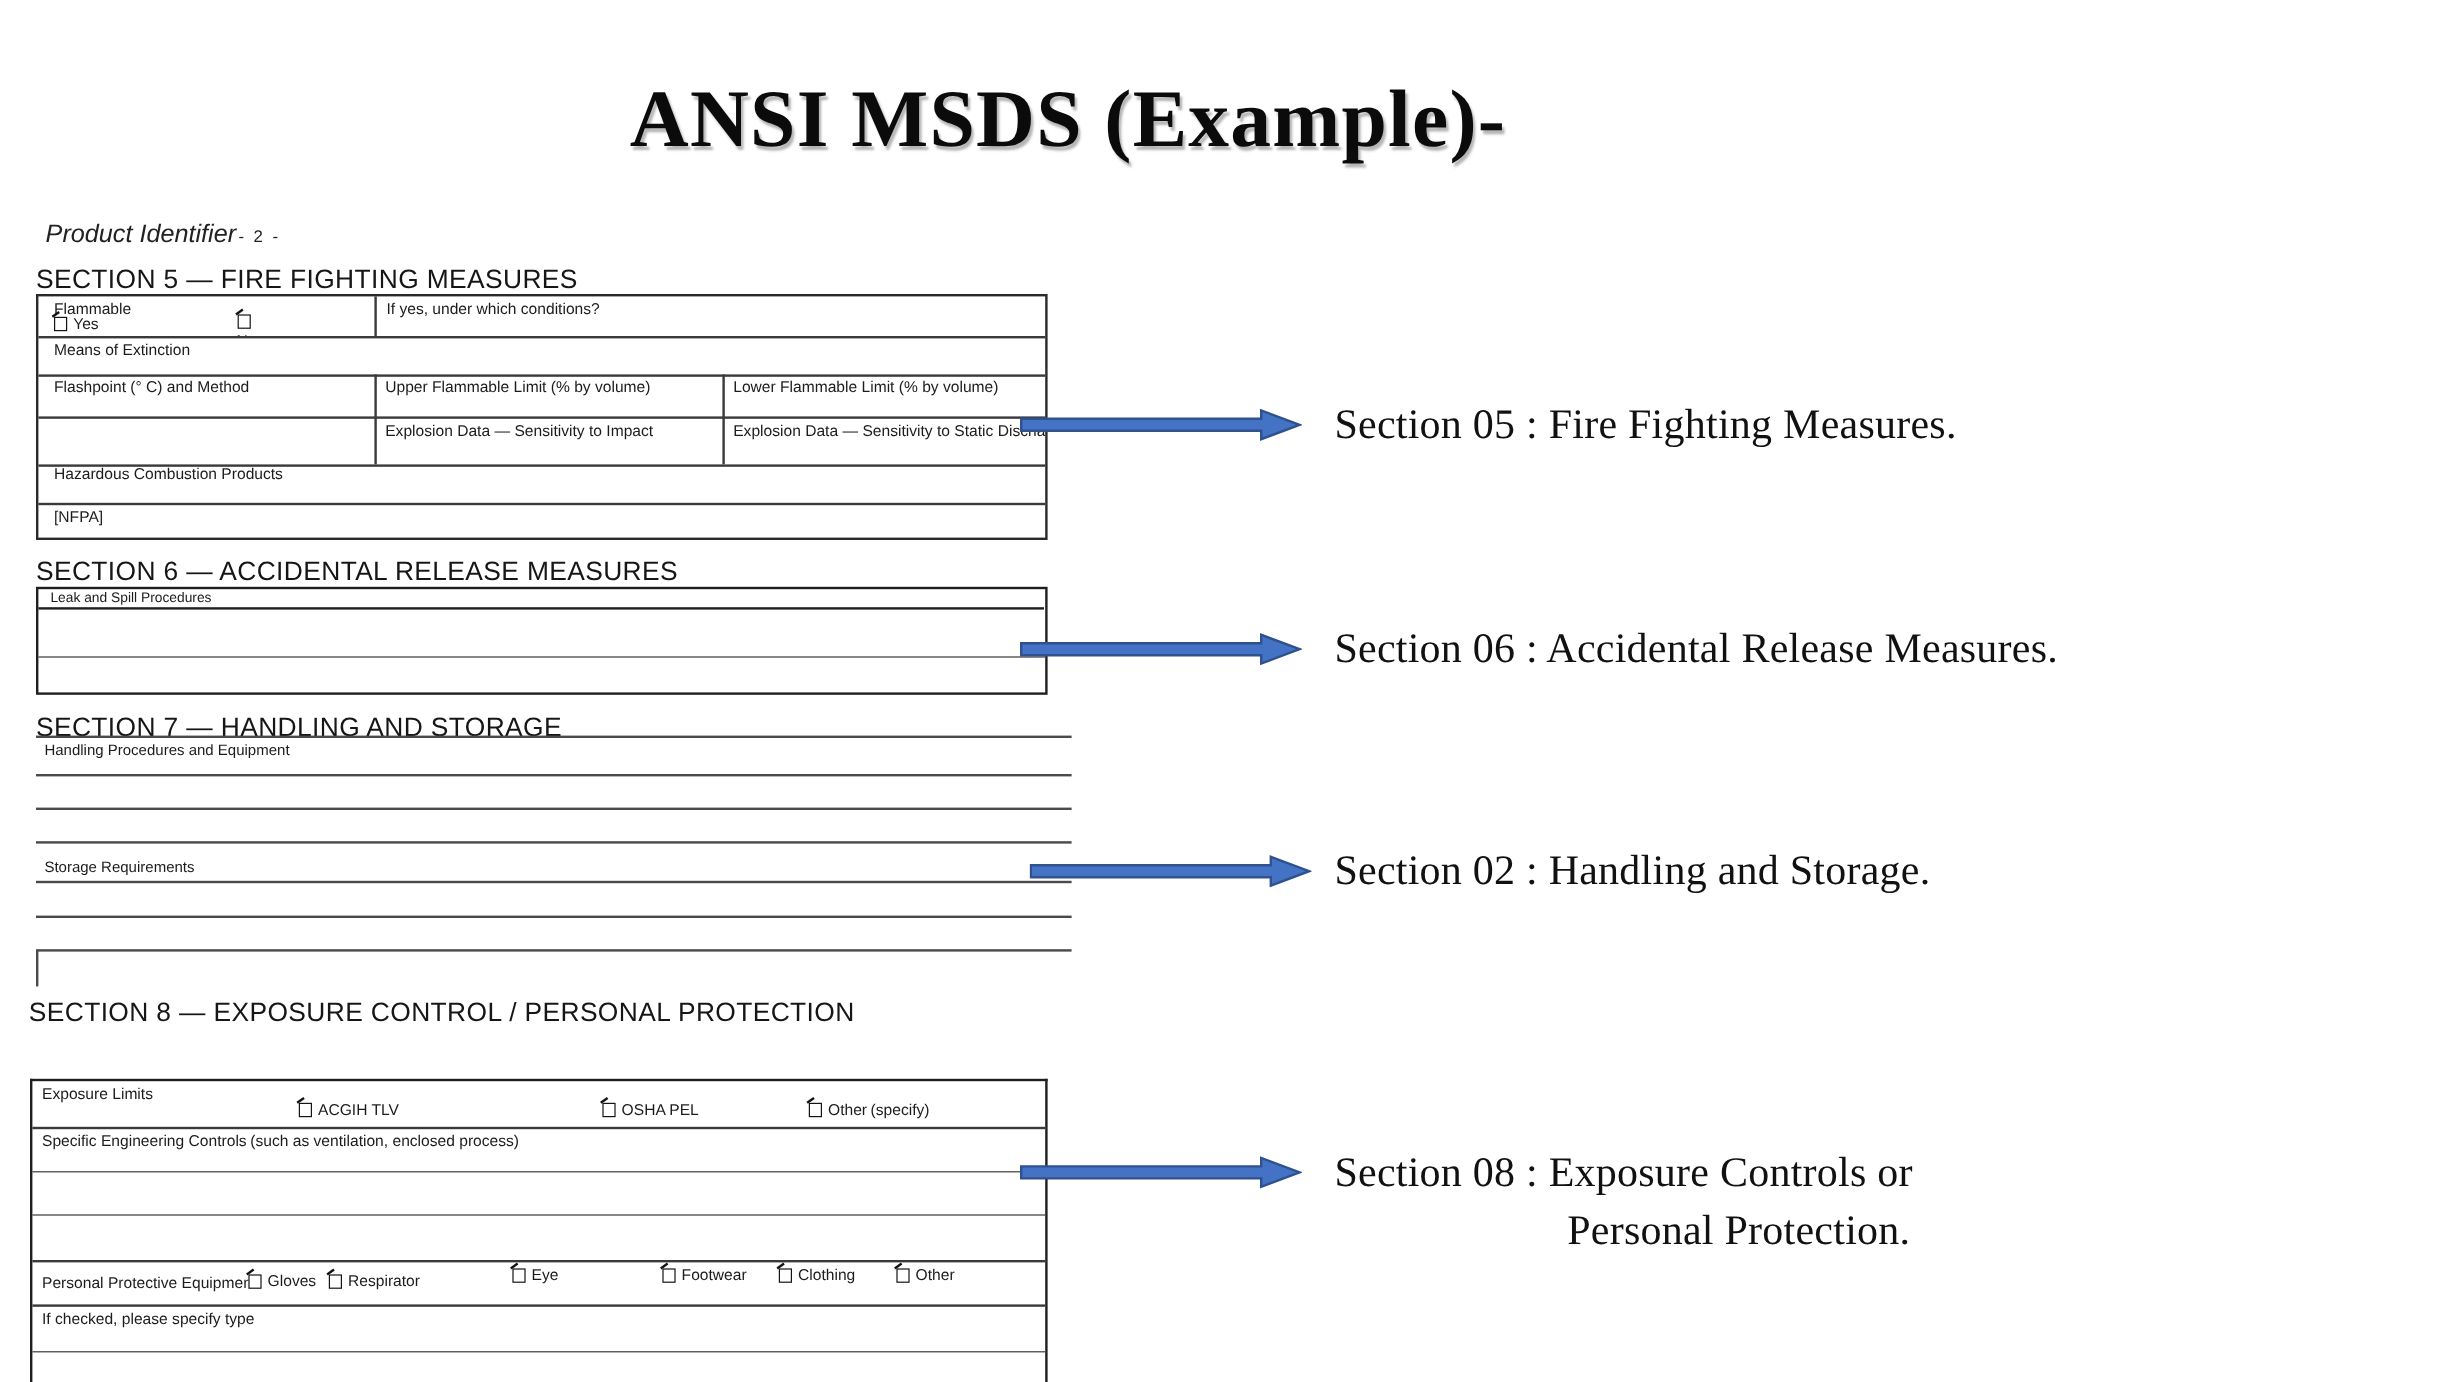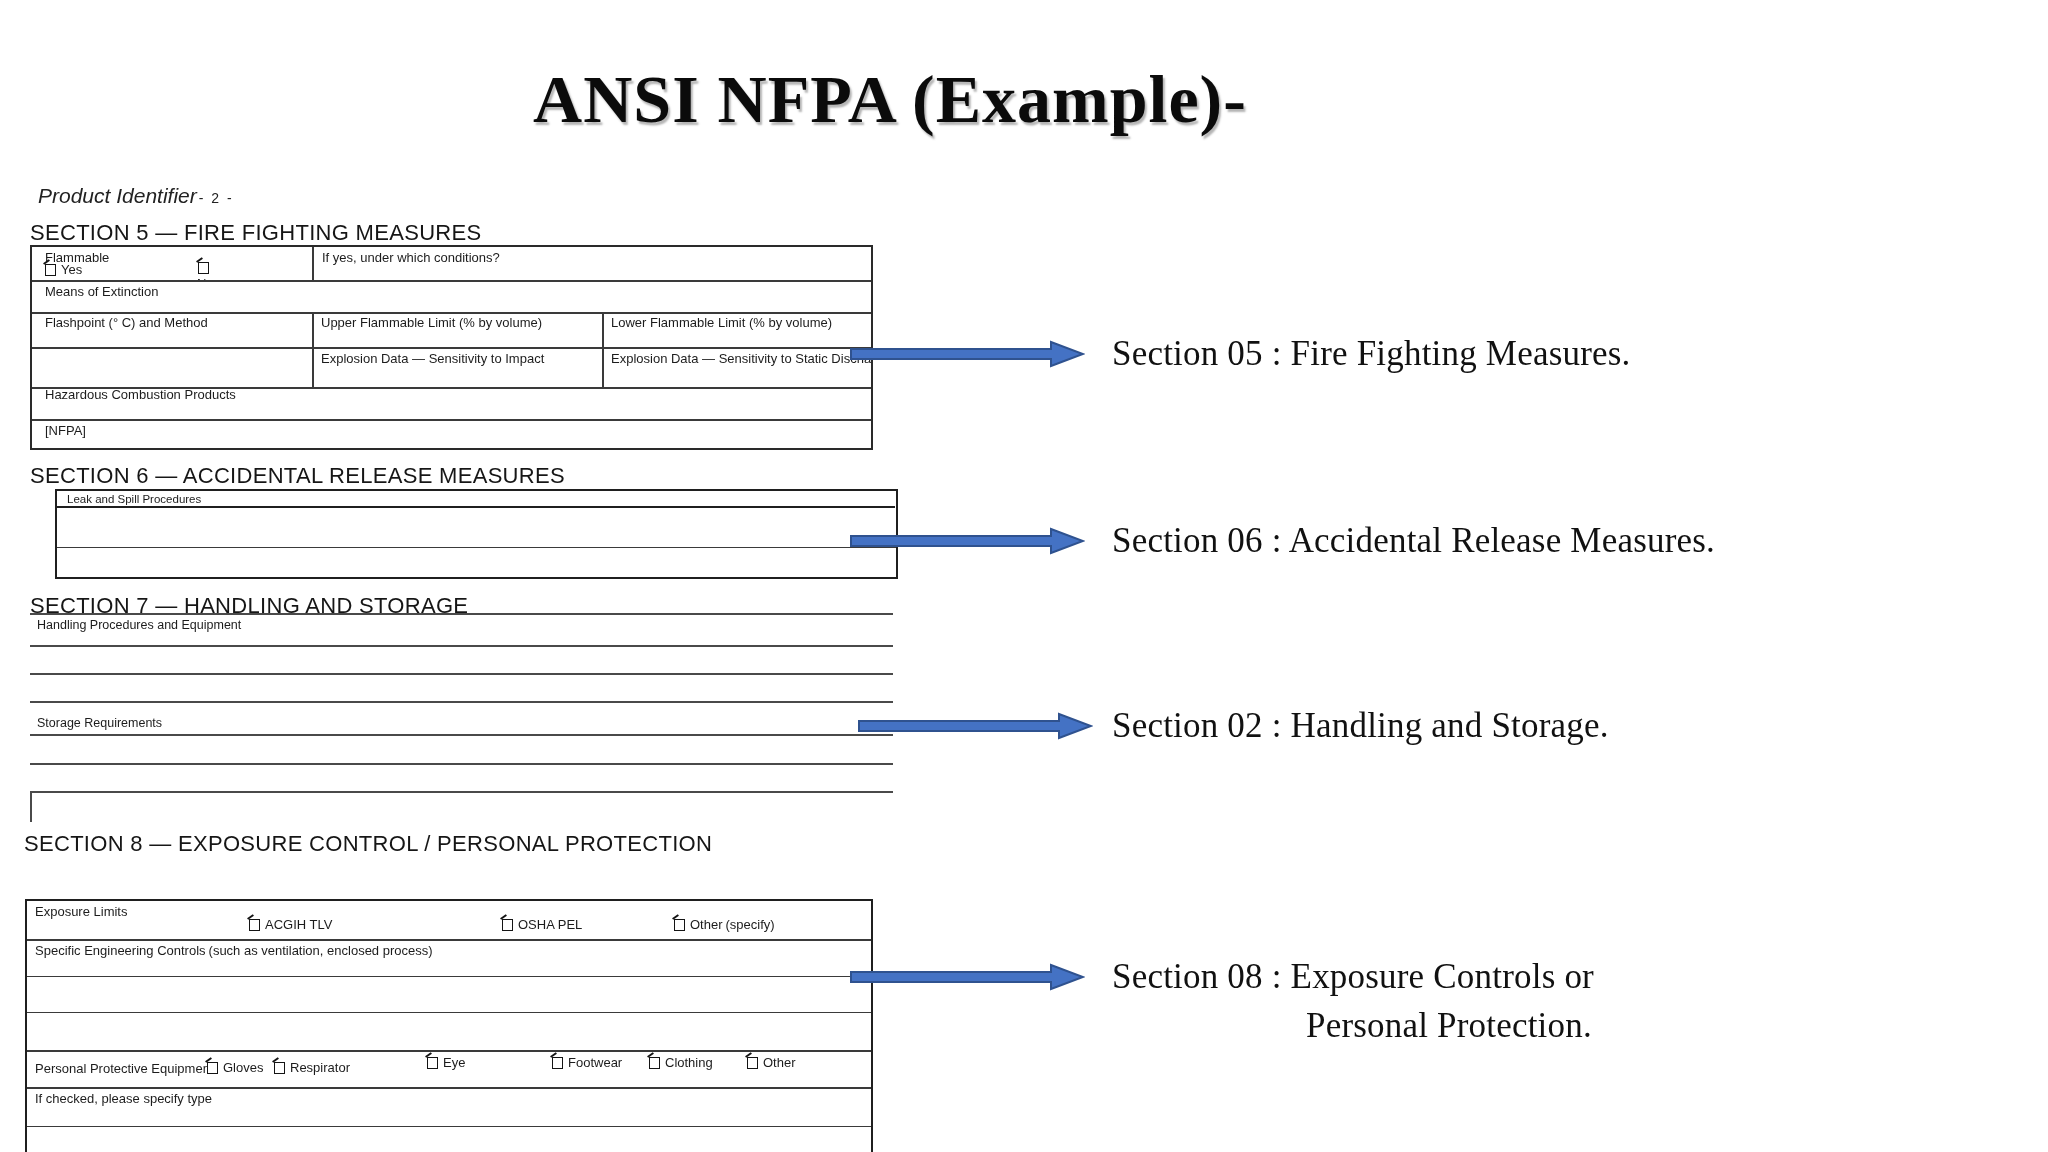--- a/index.html
+++ b/index.html
@@ -19,21 +19,21 @@
   .sec-heading{position:absolute;font-size:22px;color:#161616;letter-spacing:0.3px;}
 
   
   .lbl{position:absolute;font-size:13px;color:#1c1c1c;white-space:nowrap;}
   .lbl-sm{position:absolute;font-size:11.5px;color:#1c1c1c;white-space:nowrap;}
   .it{margin-left:3px;}
 
   
   .ftable{position:absolute;box-sizing:border-box;background:#fff;}
   .t-border2{border:2px solid #2a2a2a;}
-  .t-border25{border:2.5px solid #1f1f1f;margin-left:25px;}
+  .t-border25{border:2.5px solid #1f1f1f;}
   .cell{position:absolute;overflow:hidden;box-sizing:border-box;}
   .hline{position:absolute;left:0;width:100%;height:1.6px;background:#3a3a3a;}
   .vline{position:absolute;width:1.6px;background:#3a3a3a;}
 
   
   .h7line{position:absolute;left:30px;width:863px;height:1.6px;background:#4a4a4a;}
 
   
   .cb{display:inline-block;width:9px;height:10px;border:1.6px solid #141414;
       position:relative;margin-right:5px;flex:none;background:#fff;}
@@ -45,21 +45,21 @@
   
   .arrow{position:absolute;width:235px;height:28px;}
   .ann-text{position:absolute;font-family:"Liberation Serif", serif;font-size:35px;
       line-height:40px;color:#111;letter-spacing:0.2px;white-space:nowrap;}
 </style>
 </head>
 <body>
 
 <div>
 
-  <div class="slide-title">ANSI NFPA (Example)-</div>
+  <div class="slide-title">ANSI MSDS (Example)-</div>
 
   <div class="prod-id">
     <span>Product Identifier</span><span class="pi-page">- 2 -</span>
   </div>
 
   <div class="sec-heading" style="left:30px;top:220px;">SECTION 5 — FIRE FIGHTING MEASURES</div>
 
   <div class="ftable t-border2" style="left:30px;top:245px;width:843px;height:205px;">
 
     <div class="vline" style="left:280px;top:0;height:33px;"></div>

